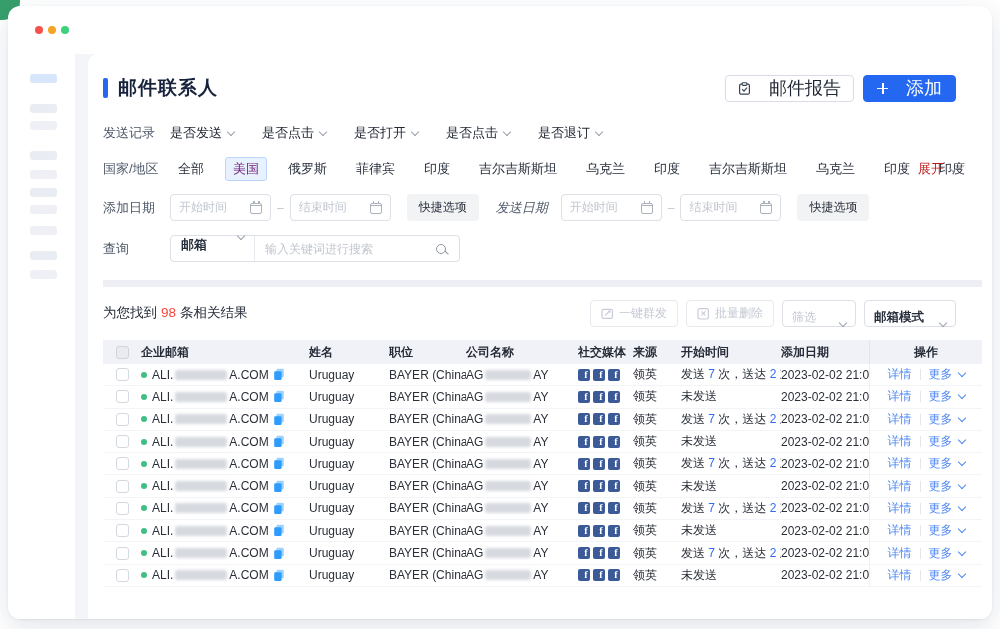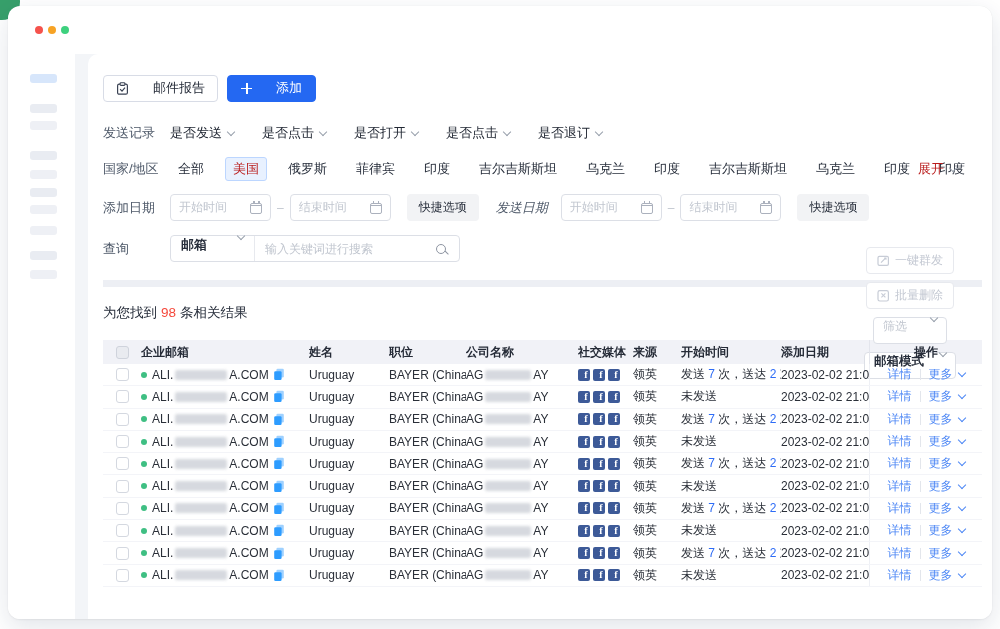--- a/index.html
+++ b/index.html
@@ -28,39 +28,39 @@
 
   .content-wrap{flex:1; background:#f3f5f8; min-width:0;}
   .main{height:100%; margin-left:13px; background:#fff; border-radius:10px 0 0 0; padding:0 10px 0 15px; overflow:hidden;}
 
   
   .page-head{padding-top:20px; height:48px; display:flex; align-items:center; justify-content:space-between;}
   .title-wrap{display:flex; align-items:center;}
   .title-accent{width:5px;height:20px;background:#2468f2;border-radius:2px;margin-right:10px;}
   h1.page-title{font-size:19px;font-weight:700;color:#17233d;letter-spacing:1px;}
   .head-actions{display:flex; gap:9px; margin-right:26px;}
-  .btn{display:inline-flex;align-items:center;gap:24px;height:27px;padding:0 12px;border-radius:4px;font-size:13px;cursor:pointer;border:1px solid #d8dce6;background:#fff;color:#1f2633;}
+  .btn{display:inline-flex;align-items:center;gap:18px;height:27px;padding:0 12px;border-radius:4px;font-size:18px;cursor:pointer;border:1px solid #d8dce6;background:#fff;color:#1f2633;}
   .btn.primary{background:#2468f2;border-color:#2468f2;color:#fff;padding:0 13px;}
   .plus-ico{position:relative;width:11px;height:11px;display:inline-block;}
   .plus-ico::before{content:"";position:absolute;left:0;right:0;top:5px;height:1.6px;background:#fff;}
   .plus-ico::after{content:"";position:absolute;top:0;bottom:0;left:5px;width:1.6px;background:#fff;}
 
   
   .frow{display:flex;align-items:center;font-size:13px;}
   .flabel{width:67px;flex:none;color:#4e5969;}
   .row-send{margin-top:22px;}
   .dd-group{display:flex;gap:28px;}
   .dd-item{display:inline-flex;align-items:center;color:#222834;font-weight:500;cursor:pointer;}
   .chev{display:inline-block;width:6px;height:6px;border-right:1.3px solid #98a0ac;border-bottom:1.3px solid #98a0ac;transform:rotate(45deg);margin-left:6px;margin-top:-3px;}
   .chev.blue{border-color:#4d87f5;}
 
   .row-region{margin-top:15px;}
   .tags{display:flex;gap:13px;align-items:center;flex:1;min-width:0;}
   .tag{padding:2px 7px;border-radius:3px;border:1px solid transparent;color:#272e3b;cursor:pointer;white-space:nowrap;}
-  .tag.sel{color:#b91c1c;background:#e8f1ff;border-color:#bcd6ff;}
+  .tag.sel{color:#701a75;background:#e8f1ff;border-color:#bcd6ff;}
   .expand{display:inline-flex;align-items:center;color:#b91c1c;margin-right:26px;cursor:pointer;flex:none;}
 
   .row-date{margin-top:13px;}
   .dinput{width:101px;height:27px;border:1px solid #dcdfe6;border-radius:4px;display:flex;align-items:center;justify-content:space-between;padding:0 8px;background:#fff;cursor:text;}
   .dinput .ph{font-size:12px;color:#c1c6cf;}
   .cal-ico{width:12px;height:11px;border:1.2px solid #abb1bd;border-radius:2px;position:relative;margin-top:1px;}
   .cal-ico::before{content:"";position:absolute;top:1.5px;left:0;right:0;border-top:1.2px solid #abb1bd;}
   .cal-ico::after{content:"";position:absolute;top:-3px;left:2px;width:1.5px;height:3px;background:#abb1bd;box-shadow:5px 0 0 #abb1bd;}
   .dash{color:#c1c6cf;margin:0 6px;font-size:12px;}
   .btn-quick{height:27px;background:#f2f3f5;border:none;border-radius:4px;padding:0 12px;font-size:12px;color:#272e3b;margin-left:16px;cursor:pointer;font-family:inherit;}
@@ -74,23 +74,23 @@
   .query-box input::placeholder{color:#c1c6cf;}
   .search-ico{width:10px;height:10px;border:1.4px solid #8f96a3;border-radius:50%;position:relative;margin-right:13px;flex:none;}
   .search-ico::after{content:"";position:absolute;width:5px;height:1.4px;background:#8f96a3;transform:rotate(45deg);right:-4px;bottom:-1px;}
 
   .divider-band{margin-top:18px;height:7px;background:#edeff4;}
 
   
   .results-bar{margin-top:12px;display:flex;align-items:center;justify-content:space-between;height:28px;}
   .found{font-size:13.5px;color:#272e3b;}
   .found .count{color:#f5483b;margin:0 4px;font-weight:500;}
-  .r-actions{display:flex;gap:8px;margin-right:26px;align-items:center;flex-direction:column;}
+  .r-actions{display:flex;gap:8px;margin-right:26px;align-items:center;}
   .btn.disabled{border-color:#e7e9ee;color:#c3c8d2;cursor:default;font-size:12px;padding:0 10px;gap:5px;}
-  .sel-box{height:27px;border:1px solid #dcdfe6;border-radius:4px;display:inline-flex;align-items:flex-start;justify-content:space-between;padding:0 9px;background:#fff;cursor:pointer;font-size:12px;}
+  .sel-box{height:27px;border:1px solid #dcdfe6;border-radius:4px;display:inline-flex;align-items:flex-end;justify-content:space-between;padding:0 9px;background:#fff;cursor:pointer;font-size:12px;}
   .sel-box.ghost{width:74px;color:#c1c6cf;}
   .sel-box.dark{width:92px;color:#272e3b;font-weight:600;font-size:12.5px;}
 
   
   .table{margin-top:13px;}
   .thead{display:flex;align-items:center;background:#f1f2f7;height:24px;font-size:12px;color:#252b37;font-weight:600;}
   .tr{display:flex;align-items:center;height:22.3px;border-bottom:1px solid #f3f4f8;font-size:12px;color:#2a2f38;}
   .c{padding-right:6px;white-space:nowrap;overflow:hidden;display:flex;align-items:center;height:100%;}
   .c.check{width:38px;padding-left:13px;flex:none;}
   .c.email{width:168px;flex:none;}
@@ -137,20 +137,24 @@
       <div class="skel" style="margin-bottom:12px"></div>
       <div class="skel" style="margin-bottom:16px"></div>
       <div class="skel dark" style="margin-bottom:10px"></div>
       <div class="skel"></div>
     </aside>
 
     <div class="content-wrap">
       <main class="main">
 
         <div class="page-head">
+          <div class="title-wrap">
+            <span class="title-accent"></span>
+            <h1 class="page-title">邮件联系人</h1>
+          </div>
           <div class="head-actions">
             <button class="btn">
               <span style="display:inline-flex">
                 <svg width="13" height="13" viewBox="0 0 13 13">
                     <rect x="1.6" y="2.2" width="9.8" height="10" rx="1.5" fill="none" stroke="#3b4354" stroke-width="1.2"></rect>
                     <rect x="4.1" y="0.8" width="4.8" height="2.6" rx="0.9" fill="#fff" stroke="#3b4354" stroke-width="1.1"></rect>
                     <path d="M4.1 7.2 l1.9 1.9 3-3.4" stroke="#3b4354" stroke-width="1.2" fill="none"></path>
                   </svg>
               </span>
               <span>邮件报告</span>

